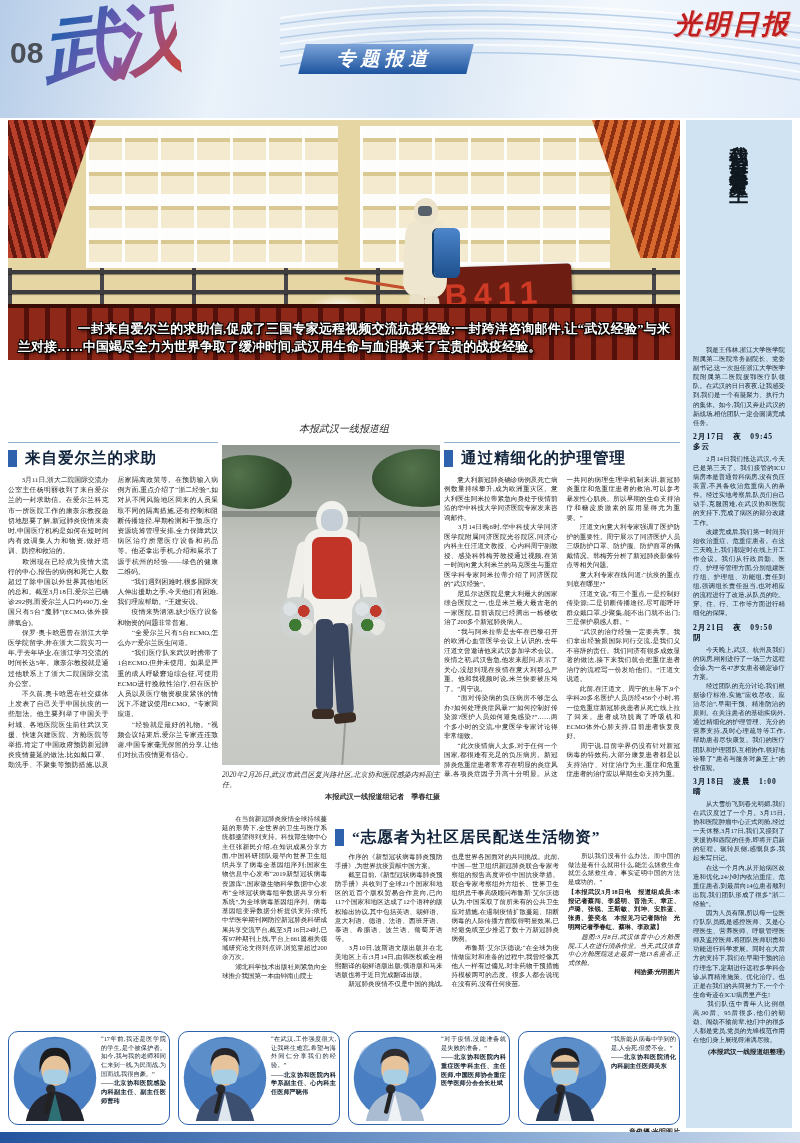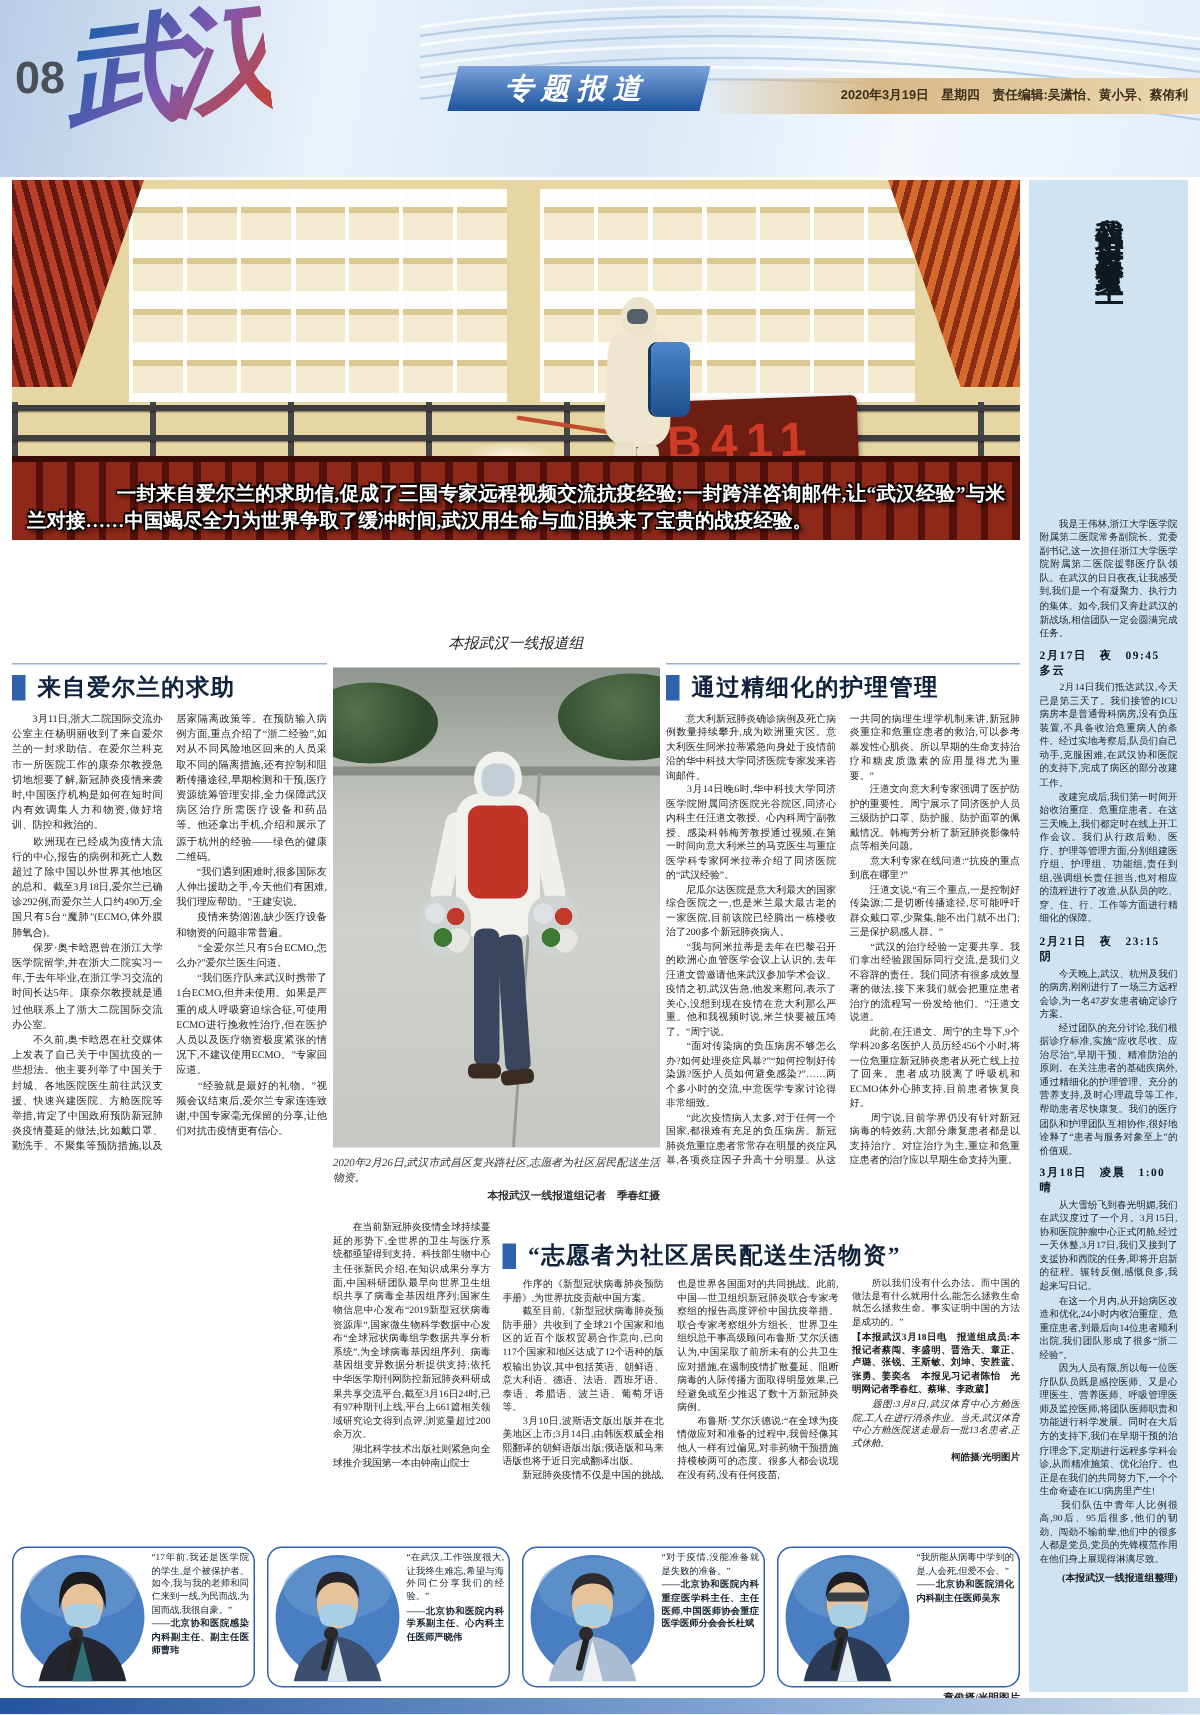--- a/index.html
+++ b/index.html
@@ -166,23 +166,21 @@
           <path d="M0 38 Q215 6 520 48"></path>
         <path d="M0 52 Q225 20 520 64"></path>
           <path d="M0 66 Q235 34 520 80"></path>
       </g>
     </svg>
     <div class="page-num">08</div>
     <div class="brand-script">武汉</div>
     <div class="badge">
       <span>专题报道</span>
     </div>
-    <div class="date-band">
-      <span>2020年3月19日　星期四　责任编辑:吴潇怡、黄小异、蔡侑利</span>
-    </div>
+    <div class="masthead">光明日报</div>
   </header>
 
   <section id="lead-photo">
     <div class="beds l"></div>
     <div class="beds r"></div>
     <div class="stand l"></div>
     <div class="stand r"></div>
     <div class="rail-posts"></div>
     <div class="rail" style="top:150px"></div>
     <div class="rail" style="top:170px"></div>
@@ -236,21 +234,21 @@
       <div class="v-shield"></div>
       <div class="v-bags a"></div>
       <div class="v-bags b"></div>
       <div class="v-leg a"></div>
       <div class="v-leg b"></div>
       <div class="v-shoe a"></div>
       <div class="v-shoe b"></div>
     </div>
   </figure>
   <div id="mid-caption">
-    <div>2020年2月26日,武汉市武昌区复兴路社区,志愿者为社区居民配送生活物资。</div>
+    <div>2020年2月26日,武汉市武昌区复兴路社区,北京协和医院感染内科副主任。</div>
     <div class="credit">本报武汉一线报道组记者　季春红摄</div>
   </div>
 
   <section id="right-article">
     <div class="sec-head">
       <span class="sec-marker"></span>
       <h2 class="sec-title">通过精细化的护理管理</h2>
     </div>
     <div class="body-text">　　意大利新冠肺炎确诊病例及死亡病例数量持续攀升,成为欧洲重灾区。意大利医生阿米拉蒂紧急向身处于疫情前沿的华中科技大学同济医院专家发来咨询邮件。
 　　3月14日晚6时,华中科技大学同济医学院附属同济医院光谷院区,同济心内科主任汪道文教授、心内科周宁副教授、感染科韩梅芳教授通过视频,在第一时间向意大利米兰的马克医生与重症医学科专家阿米拉蒂介绍了同济医院的“武汉经验”。
@@ -285,21 +283,21 @@
   </div>
 
   <aside id="sidebar">
     <div class="side-title">
       <div>我们坚持『患者与服务对象至上』</div>
     </div>
     <div class="diary">　　我是王伟林,浙江大学医学院附属第二医院常务副院长、党委副书记,这一次担任浙江大学医学院附属第二医院援鄂医疗队领队。在武汉的日日夜夜,让我感受到,我们是一个有凝聚力、执行力的集体。如今,我们又奔赴武汉的新战场,相信团队一定会圆满完成任务。</div>
     <h4>2月17日　夜　09:45　多云</h4>
     <div class="diary">　　2月14日我们抵达武汉,今天已是第三天了。我们接管的ICU病房本是普通骨科病房,没有负压装置,不具备收治危重病人的条件。经过实地考察后,队员们自己动手,克服困难,在武汉协和医院的支持下,完成了病区的部分改建工作。
 　　改建完成后,我们第一时间开始收治重症、危重症患者。在这三天晚上,我们都定时在线上开工作会议。我们从行政后勤、医疗、护理等管理方面,分别组建医疗组、护理组、功能组,责任到组,强调组长责任担当,也对相应的流程进行了改造,从队员的吃、穿、住、行、工作等方面进行精细化的保障。</div>
-    <h4>2月21日　夜　23:15　阴</h4>
+    <h4>2月21日　夜　09:50　阴</h4>
     <div class="diary">　　今天晚上,武汉、杭州及我们的病房,刚刚进行了一场三方远程会诊,为一名47岁女患者确定诊疗方案。
 　　经过团队的充分讨论,我们根据诊疗标准,实施“应收尽收、应治尽治”,早期干预、精准防治的原则。在关注患者的基础疾病外,通过精细化的护理管理、充分的营养支持,及时心理疏导等工作,帮助患者尽快康复。我们的医疗团队和护理团队互相协作,很好地诠释了“患者与服务对象至上”的价值观。</div>
     <h4>3月18日　凌晨　1:00　晴</h4>
     <div class="diary">　　从大雪纷飞到春光明媚,我们在武汉度过了一个月。3月15日,协和医院肿瘤中心正式闭舱,经过一天休整,3月17日,我们又接到了支援协和西院的任务,即将开启新的征程。辗转反侧,感慨良多,我起来写日记。
 　　在这一个月内,从开始病区改造和优化,24小时内收治重症、危重症患者,到最后向14位患者顺利出院,我们团队形成了很多“浙二经验”。
 　　因为人员有限,所以每一位医疗队队员既是感控医师、又是心理医生、营养医师、呼吸管理医师及监控医师,将团队医师职责和功能进行科学发展。同时在大后方的支持下,我们在早期干预的治疗理念下,定期进行远程多学科会诊,从而精准施策、优化治疗。也正是在我们的共同努力下,一个个生命奇迹在ICU病房里产生!
 　　我们队伍中青年人比例很高,90后、95后很多,他们的韧劲、闯劲不输前辈,他们中的很多人都是党员,党员的先锋模范作用在他们身上展现得淋漓尽致。</div>
     <div class="closing">(本报武汉一线报道组整理)</div>
   </aside>
 

